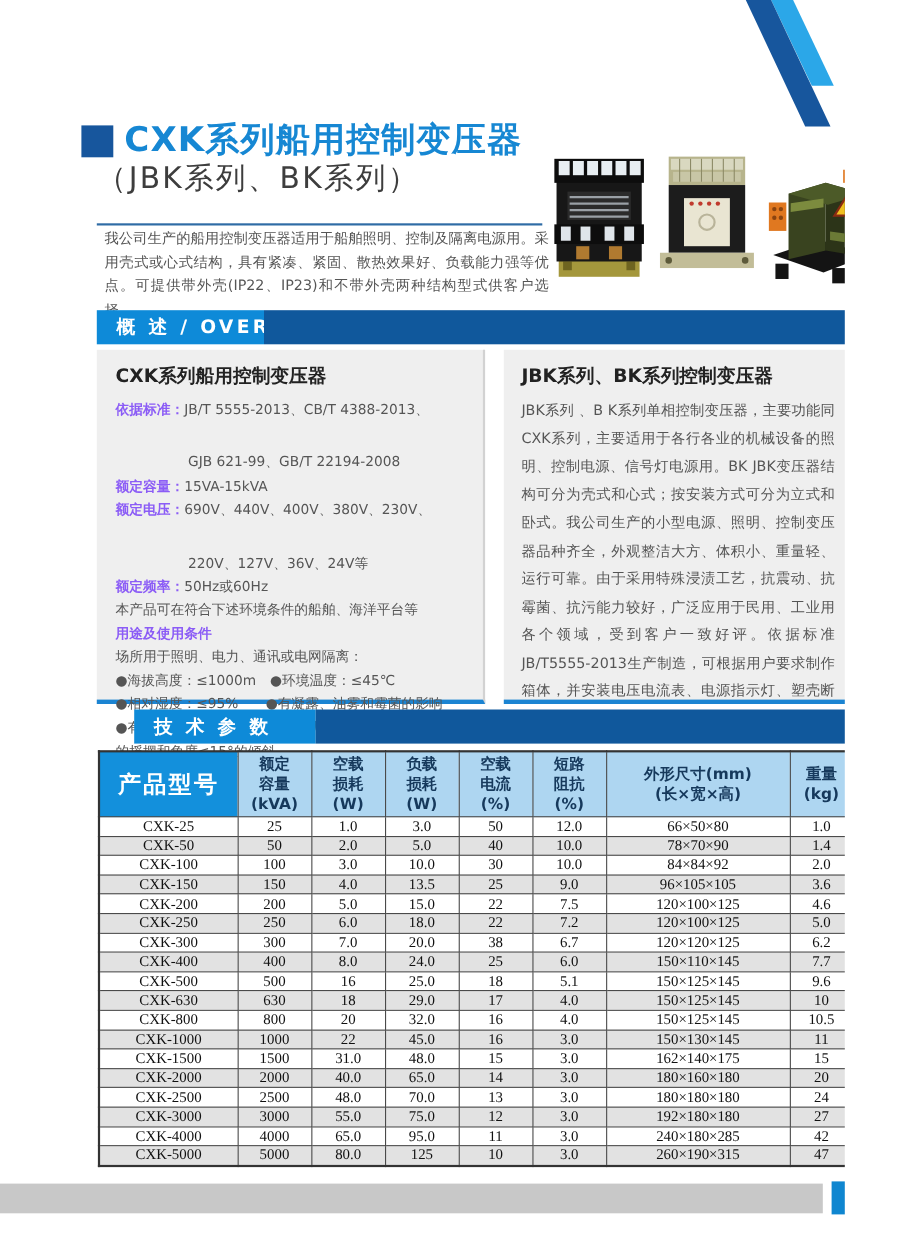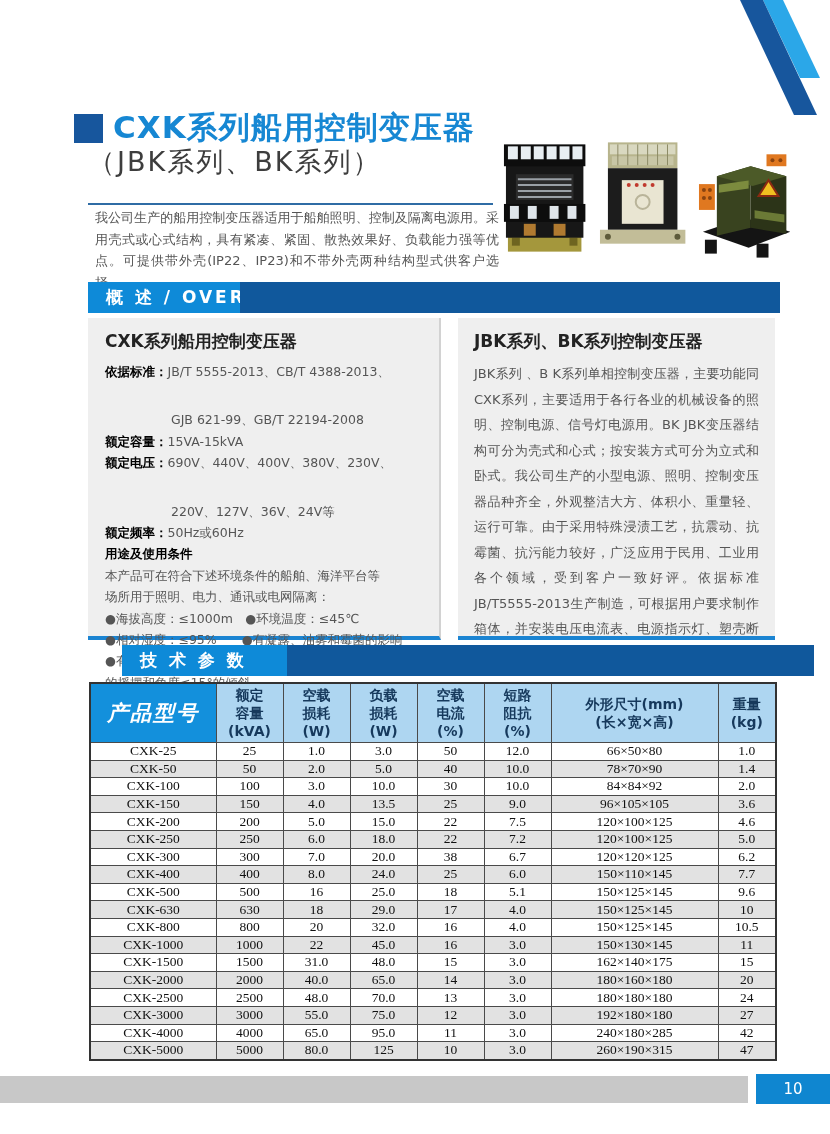--- a/index.html
+++ b/index.html
@@ -1,16 +1,16 @@
 <!DOCTYPE html>
 <html><head>
 <meta charset="utf-8">
 <style>
   html,body{margin:0;padding:0;background:#fff;}
-  .page{position:relative;width:830px;height:1134px;background:#ffffff;overflow:hidden;
+  .page{position:relative;width:768px;height:1134px;background:#ffffff;overflow:hidden;
         font-family:"DejaVu Sans","Liberation Sans",sans-serif;}
 
   
   .stripes{position:absolute;top:0;right:0;}
 
   
   .title-row{position:absolute;left:74px;top:108px;display:flex;align-items:flex-start;}
   .title-square{width:29px;height:29px;background:#17569d;margin-top:6px;margin-right:10px;flex:0 0 auto;}
   .page-title{margin:0;font-size:31px;line-height:38px;font-weight:bold;color:#1687d3;letter-spacing:1px;white-space:nowrap;}
   .page-subtitle{position:absolute;left:88px;top:144px;font-size:27px;color:#3d3d3d;letter-spacing:2px;white-space:nowrap;}
@@ -31,31 +31,31 @@
   .bar-overview .bar-bright{width:116px;}
   .bar-specs .bar-bright{width:129px;}
 
   
   .overview-panel{position:absolute;left:88px;top:318px;width:687px;height:322px;display:flex;gap:17px;}
   .ov-col{background:#efefef;border-bottom:4px solid #1b84d2;box-sizing:border-box;}
   .ov-left{width:353px;padding:10px 16px 0 17px;border-right:2px solid #d2d2d2;}
   .ov-right{flex:1;padding:10px 16px 10px 16px;}
   .ov-heading{margin:2px 0 8px 0;font-size:17px;font-weight:bold;color:#222;}
   .spec-line{font-size:12.5px;line-height:21.4px;color:#555;white-space:nowrap;}
-  .spec-line b{color:#000000;}
+  .spec-line b{color:#8b5cf6;}
   .spec-line.indent{padding-left:66px;margin-top:27px;}
   .ov-body{margin:4px 0 0 0;font-size:13px;line-height:25.5px;color:#555;text-align:justify;}
 
   
   .spec-table{position:absolute;left:89px;top:682px;width:686px;border-collapse:collapse;table-layout:fixed;
               border:2px solid #333;}
   .spec-table th,.spec-table td{border:1px solid #4a4a4a;padding:0;text-align:center;vertical-align:middle;}
   .spec-table thead th{background:#aed6f1;color:#16395c;font-size:14px;line-height:18px;font-weight:bold;height:58px;
                        font-family:"DejaVu Sans",sans-serif;}
-  .spec-table thead th:first-child{background:#1390dc;color:#fff;font-size:21px;letter-spacing:2px;font-style:italic;}
+  .spec-table thead th:first-child{background:#1390dc;color:#fff;font-size:21px;letter-spacing:2px;}
   .spec-table tbody td{height:16.6px;font-size:13.5px;color:#111;
                        font-family:"Liberation Serif","DejaVu Serif",serif;}
   .spec-table tbody tr:nth-child(even) td{background:#e2e2e2;}
   .spec-table tbody tr:nth-child(odd) td{background:#ffffff;}
 
   
   .footer-bar{position:absolute;left:0;top:1076px;width:748px;height:27px;background:#c8c8c8;}
   .page-number{position:absolute;left:756px;top:1074px;width:74px;height:30px;background:#0f86d0;
                color:#fff;font-size:15px;display:flex;align-items:center;justify-content:center;}
 </style>
@@ -153,22 +153,22 @@
   <div class="overview-panel">
     <div class="ov-col ov-left">
       <h3 class="ov-heading">CXK系列船用控制变压器</h3>
       <div id="left-lines">
           <div class="spec-line"><b>依据标准：</b>JB/T 5555-2013、CB/T 4388-2013、</div>
           <div class="spec-line indent">GJB 621-99、GB/T 22194-2008</div>
           <div class="spec-line"><b>额定容量：</b>15VA-15kVA</div>
           <div class="spec-line"><b>额定电压：</b>690V、440V、400V、380V、230V、</div>
           <div class="spec-line indent">220V、127V、36V、24V等</div>
           <div class="spec-line"><b>额定频率：</b>50Hz或60Hz</div>
+          <div class="spec-line">本产品可在符合下述环境条件的船舶、海洋平台等</div>
           <div class="spec-line"><b>用途及使用条件</b></div>
-          <div class="spec-line">本产品可在符合下述环境条件的船舶、海洋平台等</div>
           <div class="spec-line">场所用于照明、电力、通讯或电网隔离：</div>
           <div class="spec-line">●海拔高度：≤1000m　●环境温度：≤45℃</div>
           <div class="spec-line">●相对湿度：≤95%　　●有凝露、油雾和霉菌的影响</div>
           <div class="spec-line">●有船舶正常营运时所产生的振动、冲击、角度≤22.5°</div>
           <div class="spec-line">的摇摆和角度≤15°的倾斜</div>
         </div>
     </div>
     <div class="ov-col ov-right">
       <h3 class="ov-heading">JBK系列、BK系列控制变压器</h3>
       <p class="ov-body">JBK系列 、B K系列单相控制变压器，主要功能同CXK系列，主要适用于各行各业的机械设备的照明、控制电源、信号灯电源用。BK JBK变压器结构可分为壳式和心式；按安装方式可分为立式和卧式。我公司生产的小型电源、照明、控制变压器品种齐全，外观整洁大方、体积小、重量轻、运行可靠。由于采用特殊浸渍工艺，抗震动、抗霉菌、抗污能力较好，广泛应用于民用、工业用各个领域，受到客户一致好评。依据标准JB/T5555-2013生产制造，可根据用户要求制作箱体，并安装电压电流表、电源指示灯、塑壳断路器等。</p>

